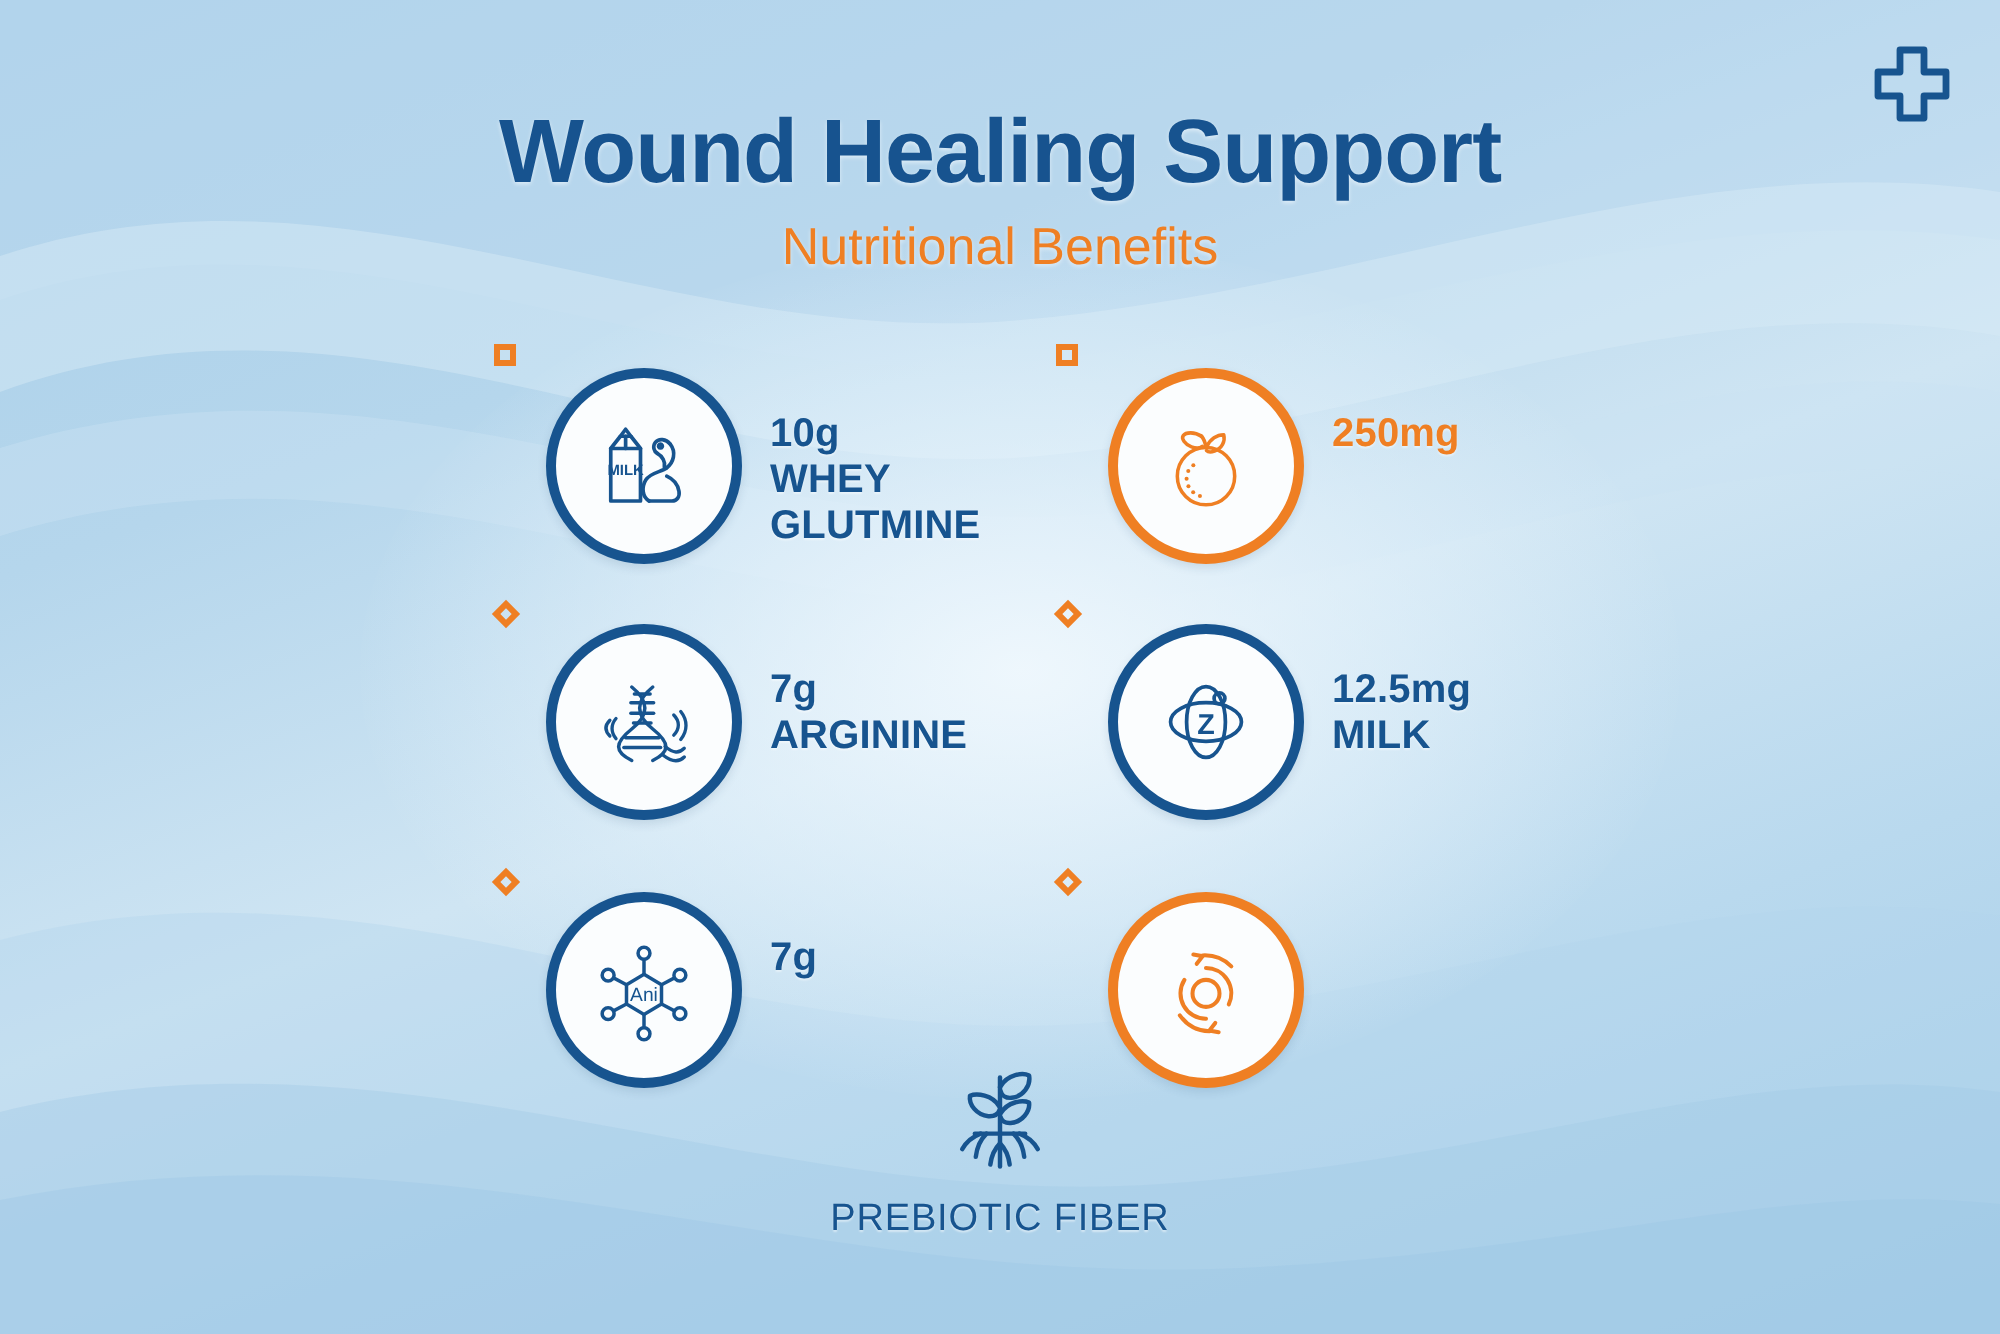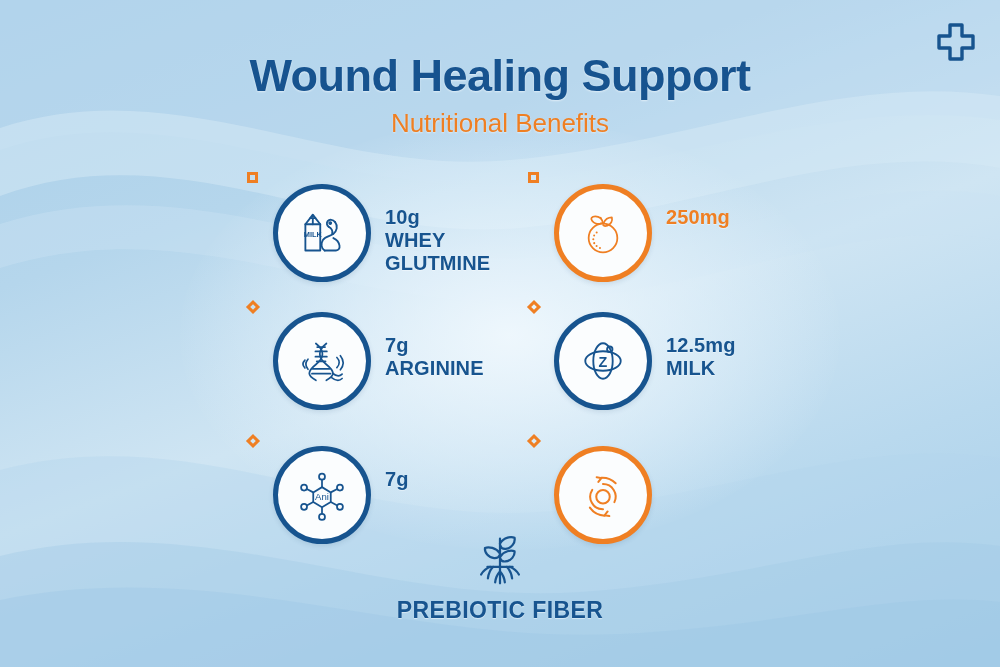--- a/index.html
+++ b/index.html
@@ -160,23 +160,23 @@
   }
   .footer-icon {
     display: block;
     margin: 0 auto;
     width: 62px;
     height: 62px;
   }
   .footer-label {
     display: block;
     margin-top: 6px;
-    font-size: 23px;
+    font-size: 19px;
     line-height: 24px;
-    font-weight: bold;
+    font-weight: normal;
     letter-spacing: 0.4px;
     color: #17548f;
     text-shadow: 0 1px 1px rgba(255,255,255,0.5);
   }
 </style>
 </head>
 <body>
 
 <div id="poster">
 

